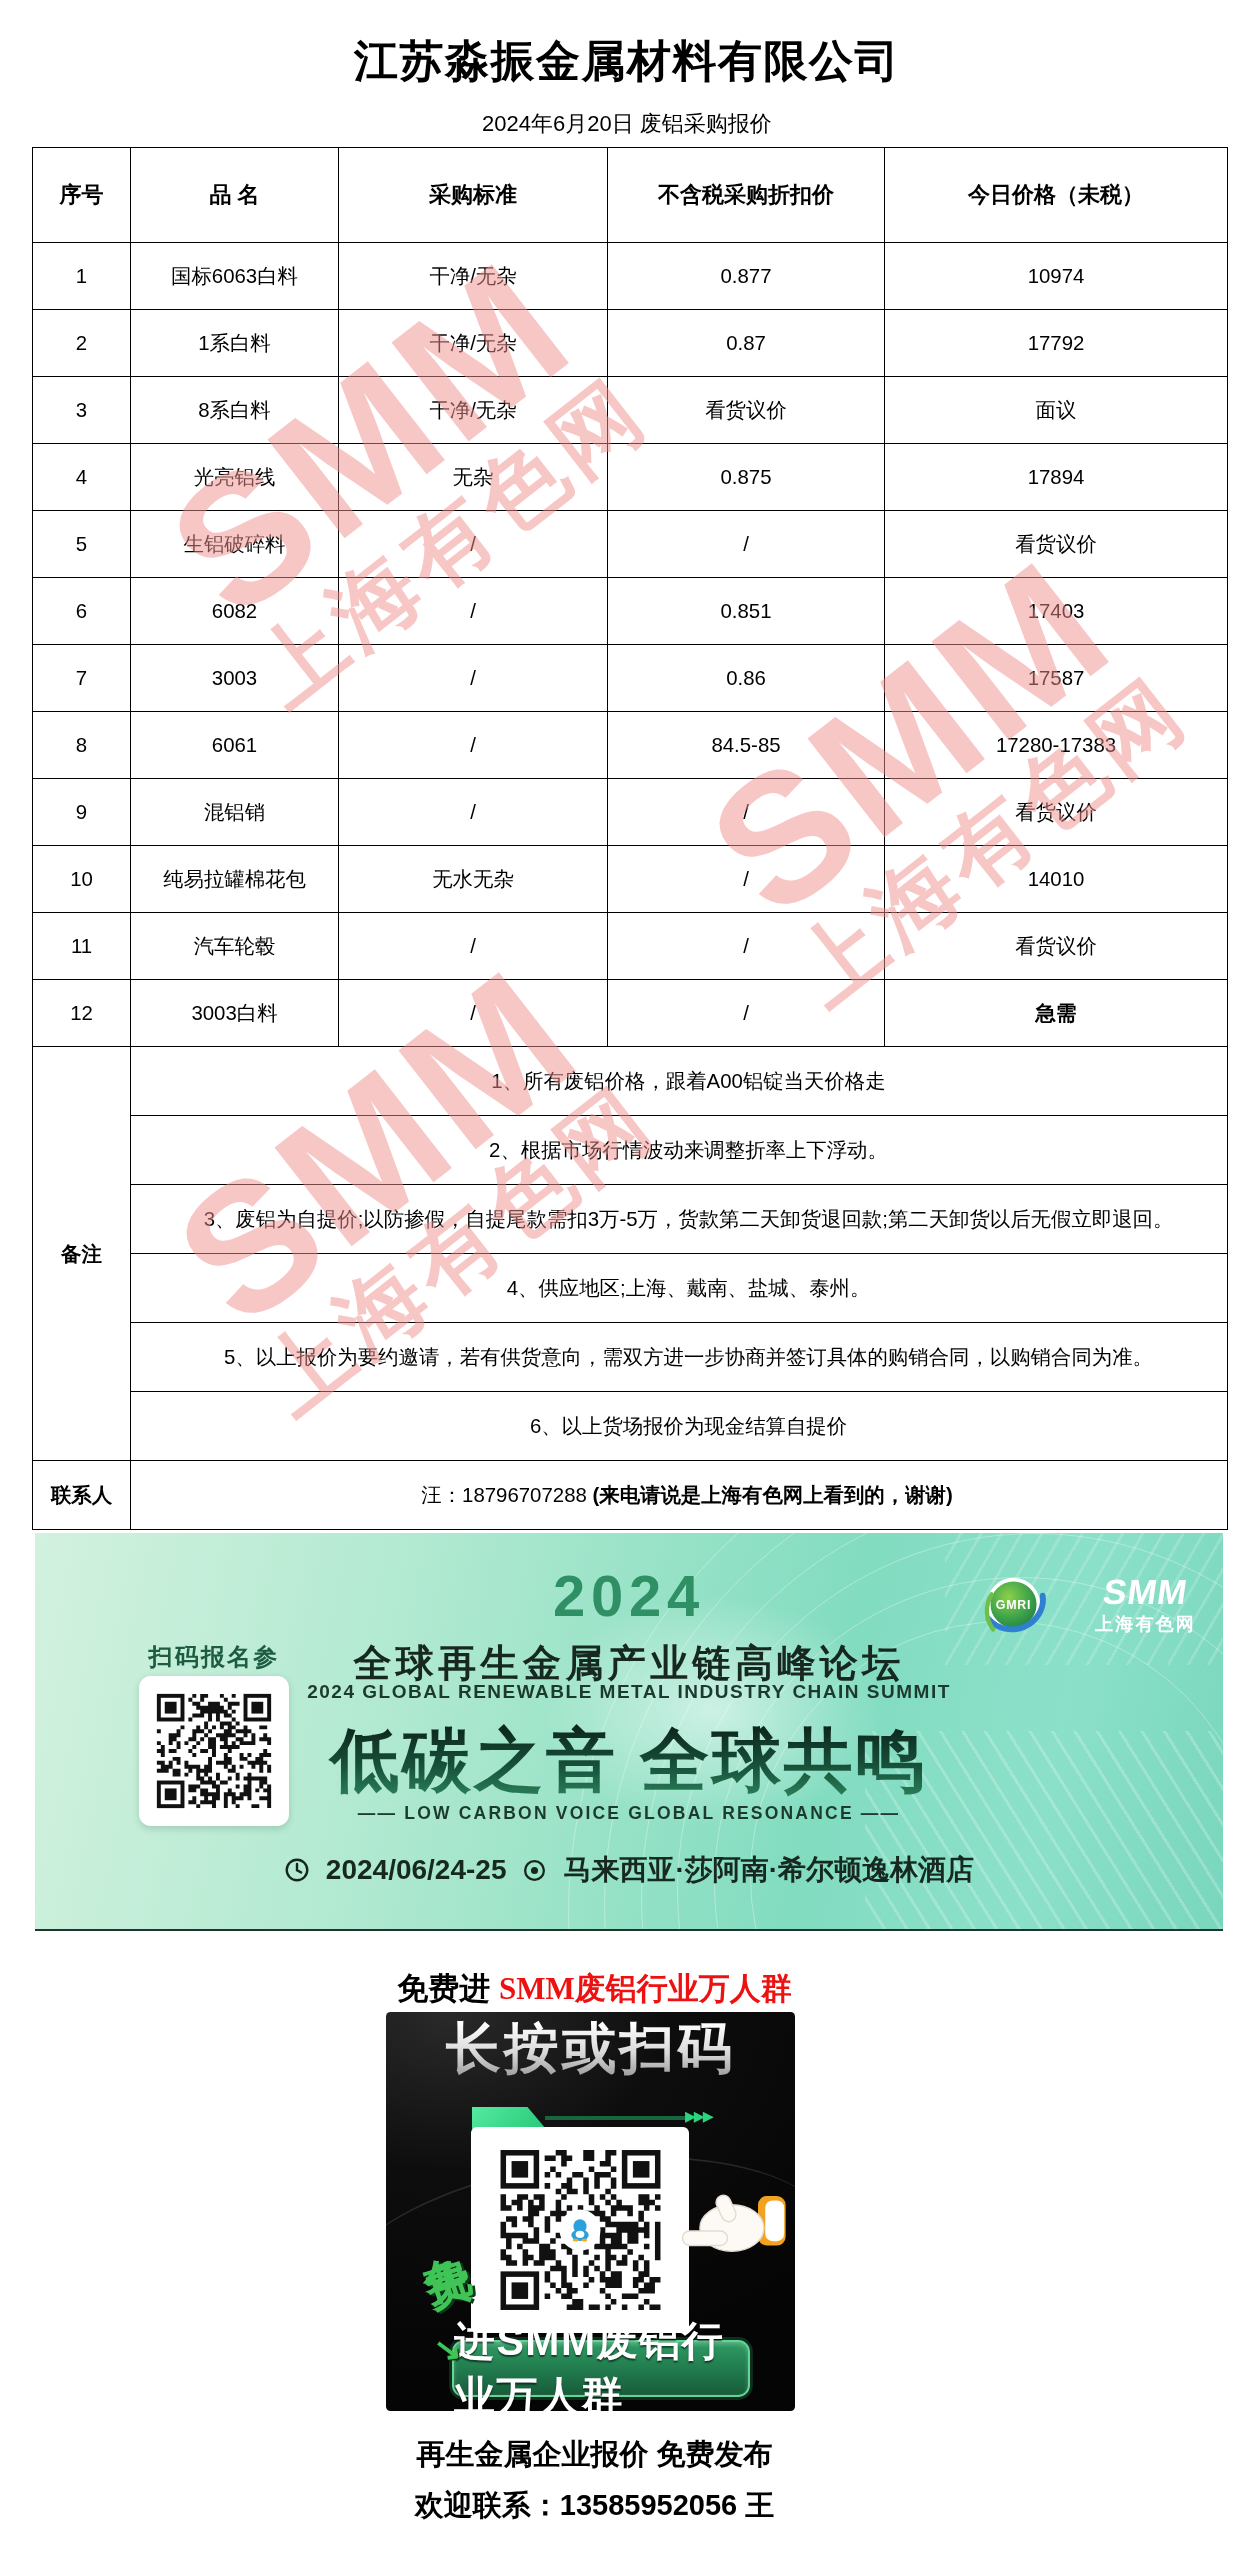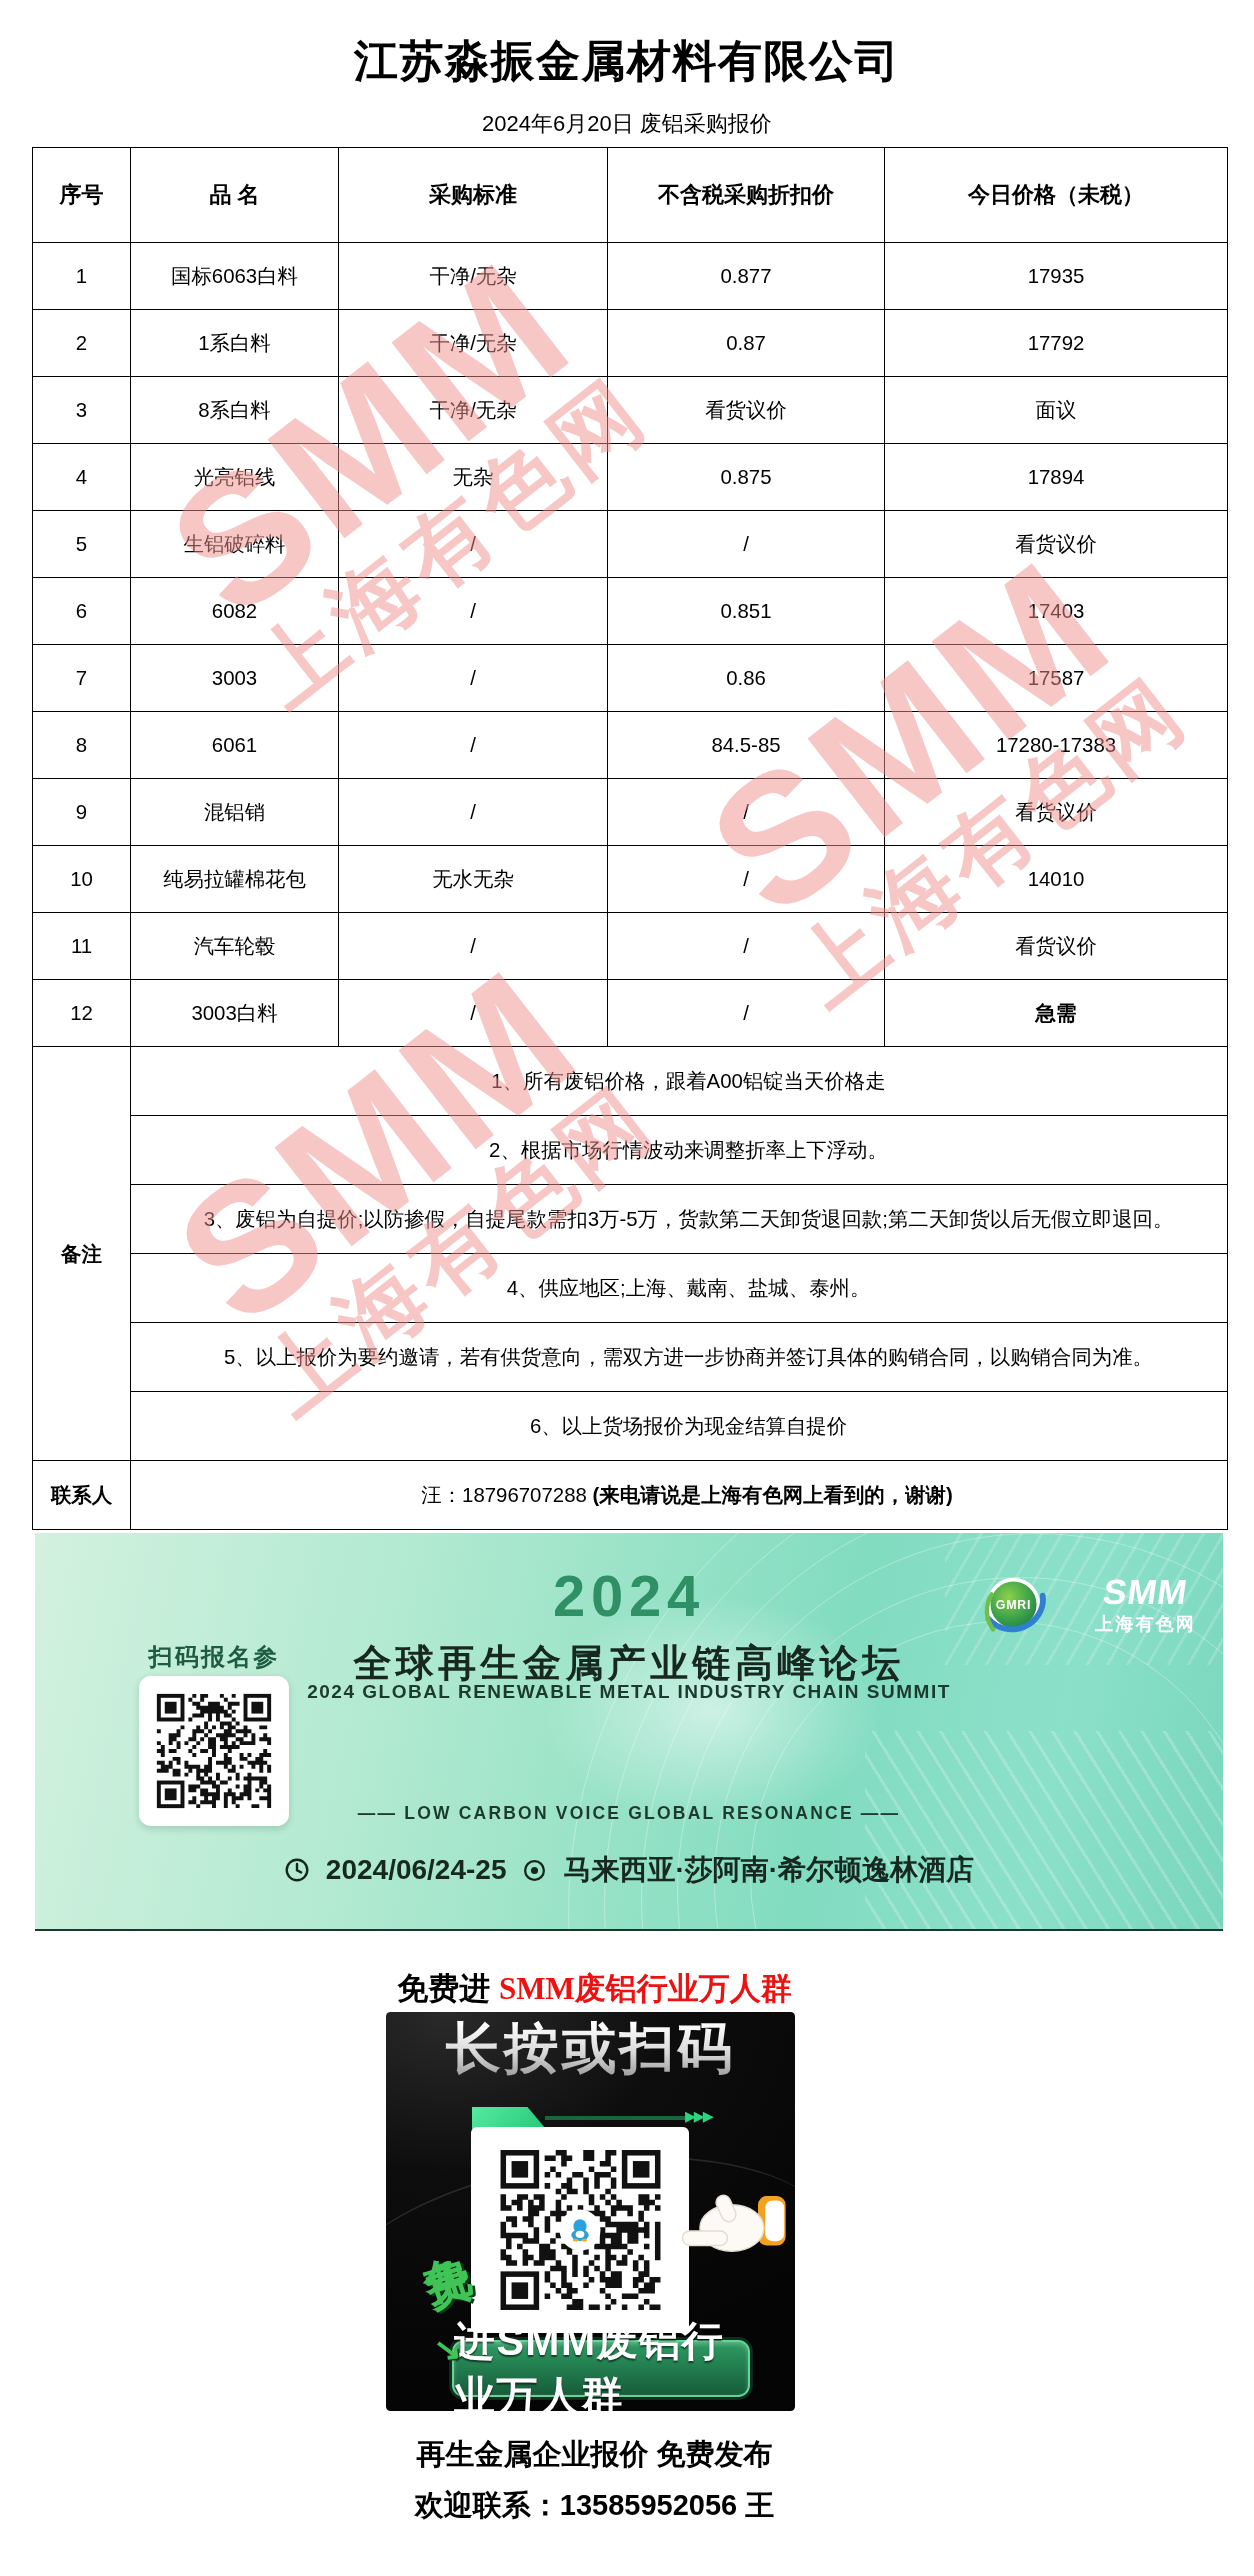--- a/index.html
+++ b/index.html
@@ -155,21 +155,21 @@
         <th>品 名</th>
         <th>采购标准</th>
         <th>不含税采购折扣价</th>
         <th>今日价格（未税）</th>
       </tr>
       <tr class="r-data">
         <td>1</td>
         <td>国标6063白料</td>
         <td>干净/无杂</td>
         <td>0.877</td>
-        <td>17935</td>
+        <td>10974</td>
       </tr>
       <tr class="r-data">
         <td>2</td>
         <td>1系白料</td>
         <td>干净/无杂</td>
         <td>0.87</td>
         <td>17792</td>
       </tr>
       <tr class="r-data">
         <td>3</td>
@@ -313,20 +313,21 @@
             <rect x="26" y="4" width="3" height="3"></rect>
             <rect x="4" y="26" width="3" height="3"></rect>
         </g>
         <path class="mods" fill="#111" d="M11 2h1v1h-1zM13 2h1v1h-1zM14 2h1v1h-1zM18 2h1v1h-1zM21 2h1v1h-1zM10 3h1v1h-1zM13 3h1v1h-1zM19 3h1v1h-1zM11 4h1v1h-1zM12 4h1v1h-1zM15 4h1v1h-1zM16 4h1v1h-1zM17 4h1v1h-1zM20 4h1v1h-1zM21 4h1v1h-1zM22 4h1v1h-1zM12 5h1v1h-1zM13 5h1v1h-1zM14 5h1v1h-1zM15 5h1v1h-1zM16 5h1v1h-1zM17 5h1v1h-1zM18 5h1v1h-1zM20 5h1v1h-1zM13 6h1v1h-1zM14 6h1v1h-1zM15 6h1v1h-1zM16 6h1v1h-1zM17 6h1v1h-1zM18 6h1v1h-1zM19 6h1v1h-1zM21 6h1v1h-1zM11 7h1v1h-1zM12 7h1v1h-1zM13 7h1v1h-1zM15 7h1v1h-1zM17 7h1v1h-1zM19 7h1v1h-1zM20 7h1v1h-1zM10 8h1v1h-1zM15 8h1v1h-1zM17 8h1v1h-1zM21 8h1v1h-1zM14 9h1v1h-1zM18 9h1v1h-1zM19 9h1v1h-1zM20 9h1v1h-1zM22 9h1v1h-1zM8 10h1v1h-1zM12 10h1v1h-1zM14 10h1v1h-1zM16 10h1v1h-1zM18 10h1v1h-1zM20 10h1v1h-1zM21 10h1v1h-1zM24 10h1v1h-1zM28 10h1v1h-1zM29 10h1v1h-1zM2 11h1v1h-1zM7 11h1v1h-1zM11 11h1v1h-1zM12 11h1v1h-1zM13 11h1v1h-1zM15 11h1v1h-1zM19 11h1v1h-1zM20 11h1v1h-1zM22 11h1v1h-1zM23 11h1v1h-1zM24 11h1v1h-1zM25 11h1v1h-1zM5 12h1v1h-1zM6 12h1v1h-1zM7 12h1v1h-1zM11 12h1v1h-1zM14 12h1v1h-1zM17 12h1v1h-1zM18 12h1v1h-1zM19 12h1v1h-1zM20 12h1v1h-1zM21 12h1v1h-1zM24 12h1v1h-1zM26 12h1v1h-1zM29 12h1v1h-1zM5 13h1v1h-1zM6 13h1v1h-1zM10 13h1v1h-1zM11 13h1v1h-1zM13 13h1v1h-1zM15 13h1v1h-1zM16 13h1v1h-1zM18 13h1v1h-1zM19 13h1v1h-1zM22 13h1v1h-1zM23 13h1v1h-1zM26 13h1v1h-1zM28 13h1v1h-1zM29 13h1v1h-1zM30 13h1v1h-1zM2 14h1v1h-1zM5 14h1v1h-1zM7 14h1v1h-1zM9 14h1v1h-1zM12 14h1v1h-1zM15 14h1v1h-1zM16 14h1v1h-1zM19 14h1v1h-1zM21 14h1v1h-1zM23 14h1v1h-1zM24 14h1v1h-1zM25 14h1v1h-1zM26 14h1v1h-1zM30 14h1v1h-1zM3 15h1v1h-1zM7 15h1v1h-1zM11 15h1v1h-1zM15 15h1v1h-1zM16 15h1v1h-1zM18 15h1v1h-1zM19 15h1v1h-1zM20 15h1v1h-1zM21 15h1v1h-1zM22 15h1v1h-1zM2 16h1v1h-1zM3 16h1v1h-1zM5 16h1v1h-1zM6 16h1v1h-1zM10 16h1v1h-1zM13 16h1v1h-1zM14 16h1v1h-1zM16 16h1v1h-1zM20 16h1v1h-1zM29 16h1v1h-1zM3 17h1v1h-1zM11 17h1v1h-1zM16 17h1v1h-1zM19 17h1v1h-1zM23 17h1v1h-1zM25 17h1v1h-1zM28 17h1v1h-1zM29 17h1v1h-1zM30 17h1v1h-1zM6 18h1v1h-1zM7 18h1v1h-1zM15 18h1v1h-1zM19 18h1v1h-1zM20 18h1v1h-1zM23 18h1v1h-1zM24 18h1v1h-1zM27 18h1v1h-1zM28 18h1v1h-1zM2 19h1v1h-1zM3 19h1v1h-1zM5 19h1v1h-1zM7 19h1v1h-1zM9 19h1v1h-1zM15 19h1v1h-1zM17 19h1v1h-1zM18 19h1v1h-1zM19 19h1v1h-1zM20 19h1v1h-1zM25 19h1v1h-1zM26 19h1v1h-1zM27 19h1v1h-1zM28 19h1v1h-1zM29 19h1v1h-1zM3 20h1v1h-1zM4 20h1v1h-1zM5 20h1v1h-1zM9 20h1v1h-1zM10 20h1v1h-1zM11 20h1v1h-1zM12 20h1v1h-1zM14 20h1v1h-1zM15 20h1v1h-1zM19 20h1v1h-1zM21 20h1v1h-1zM23 20h1v1h-1zM26 20h1v1h-1zM28 20h1v1h-1zM30 20h1v1h-1zM2 21h1v1h-1zM3 21h1v1h-1zM4 21h1v1h-1zM6 21h1v1h-1zM7 21h1v1h-1zM10 21h1v1h-1zM12 21h1v1h-1zM13 21h1v1h-1zM14 21h1v1h-1zM15 21h1v1h-1zM20 21h1v1h-1zM21 21h1v1h-1zM28 21h1v1h-1zM30 21h1v1h-1zM6 22h1v1h-1zM7 22h1v1h-1zM9 22h1v1h-1zM12 22h1v1h-1zM14 22h1v1h-1zM17 22h1v1h-1zM22 22h1v1h-1zM25 22h1v1h-1zM12 23h1v1h-1zM13 23h1v1h-1zM15 23h1v1h-1zM17 23h1v1h-1zM20 23h1v1h-1zM22 23h1v1h-1zM24 23h1v1h-1zM25 23h1v1h-1zM26 23h1v1h-1zM27 23h1v1h-1zM28 23h1v1h-1zM29 23h1v1h-1zM13 24h1v1h-1zM14 24h1v1h-1zM15 24h1v1h-1zM16 24h1v1h-1zM18 24h1v1h-1zM19 24h1v1h-1zM25 24h1v1h-1zM28 24h1v1h-1zM29 24h1v1h-1zM10 25h1v1h-1zM11 25h1v1h-1zM12 25h1v1h-1zM16 25h1v1h-1zM17 25h1v1h-1zM22 25h1v1h-1zM24 25h1v1h-1zM25 25h1v1h-1zM28 25h1v1h-1zM30 25h1v1h-1zM10 26h1v1h-1zM11 26h1v1h-1zM13 26h1v1h-1zM14 26h1v1h-1zM17 26h1v1h-1zM20 26h1v1h-1zM24 26h1v1h-1zM25 26h1v1h-1zM27 26h1v1h-1zM29 26h1v1h-1zM30 26h1v1h-1zM13 27h1v1h-1zM14 27h1v1h-1zM15 27h1v1h-1zM16 27h1v1h-1zM17 27h1v1h-1zM19 27h1v1h-1zM20 27h1v1h-1zM21 27h1v1h-1zM23 27h1v1h-1zM24 27h1v1h-1zM25 27h1v1h-1zM30 27h1v1h-1zM11 28h1v1h-1zM14 28h1v1h-1zM16 28h1v1h-1zM17 28h1v1h-1zM19 28h1v1h-1zM21 28h1v1h-1zM22 28h1v1h-1zM23 28h1v1h-1zM25 28h1v1h-1zM28 28h1v1h-1zM29 28h1v1h-1zM30 28h1v1h-1zM10 29h1v1h-1zM11 29h1v1h-1zM13 29h1v1h-1zM14 29h1v1h-1zM15 29h1v1h-1zM16 29h1v1h-1zM19 29h1v1h-1zM21 29h1v1h-1zM30 29h1v1h-1zM12 30h1v1h-1zM16 30h1v1h-1zM19 30h1v1h-1zM22 30h1v1h-1zM26 30h1v1h-1zM27 30h1v1h-1zM30 30h1v1h-1z"></path>
       </svg>
     </div>
 
     <div class="b-line b-year">2024</div>
     <div class="b-line b-title">全球再生金属产业链高峰论坛</div>
     <div class="b-line b-title-en">2024 GLOBAL RENEWABLE METAL INDUSTRY CHAIN SUMMIT</div>
+    <div class="b-line b-slogan">低碳之音 全球共鸣</div>
     <div class="b-line b-slogan-en">—— LOW CARBON VOICE GLOBAL RESONANCE ——</div>
     <div class="b-line b-date">
       <svg width="26" height="26" viewBox="0 0 24 24">
         <circle cx="12" cy="12" r="9.5" fill="none" stroke="#14271e" stroke-width="2.2"></circle>
         <path d="M12 6.5v5.8l3.8 1.9" fill="none" stroke="#14271e" stroke-width="2.2" stroke-linecap="round"></path>
       </svg>
       <span>2024/06/24-25</span>
       <svg width="25" height="25" viewBox="0 0 24 24">
         <circle cx="12" cy="12" r="9" fill="none" stroke="#14271e" stroke-width="2.2"></circle>
         <circle cx="12" cy="12" r="3.4" fill="#14271e"></circle>

